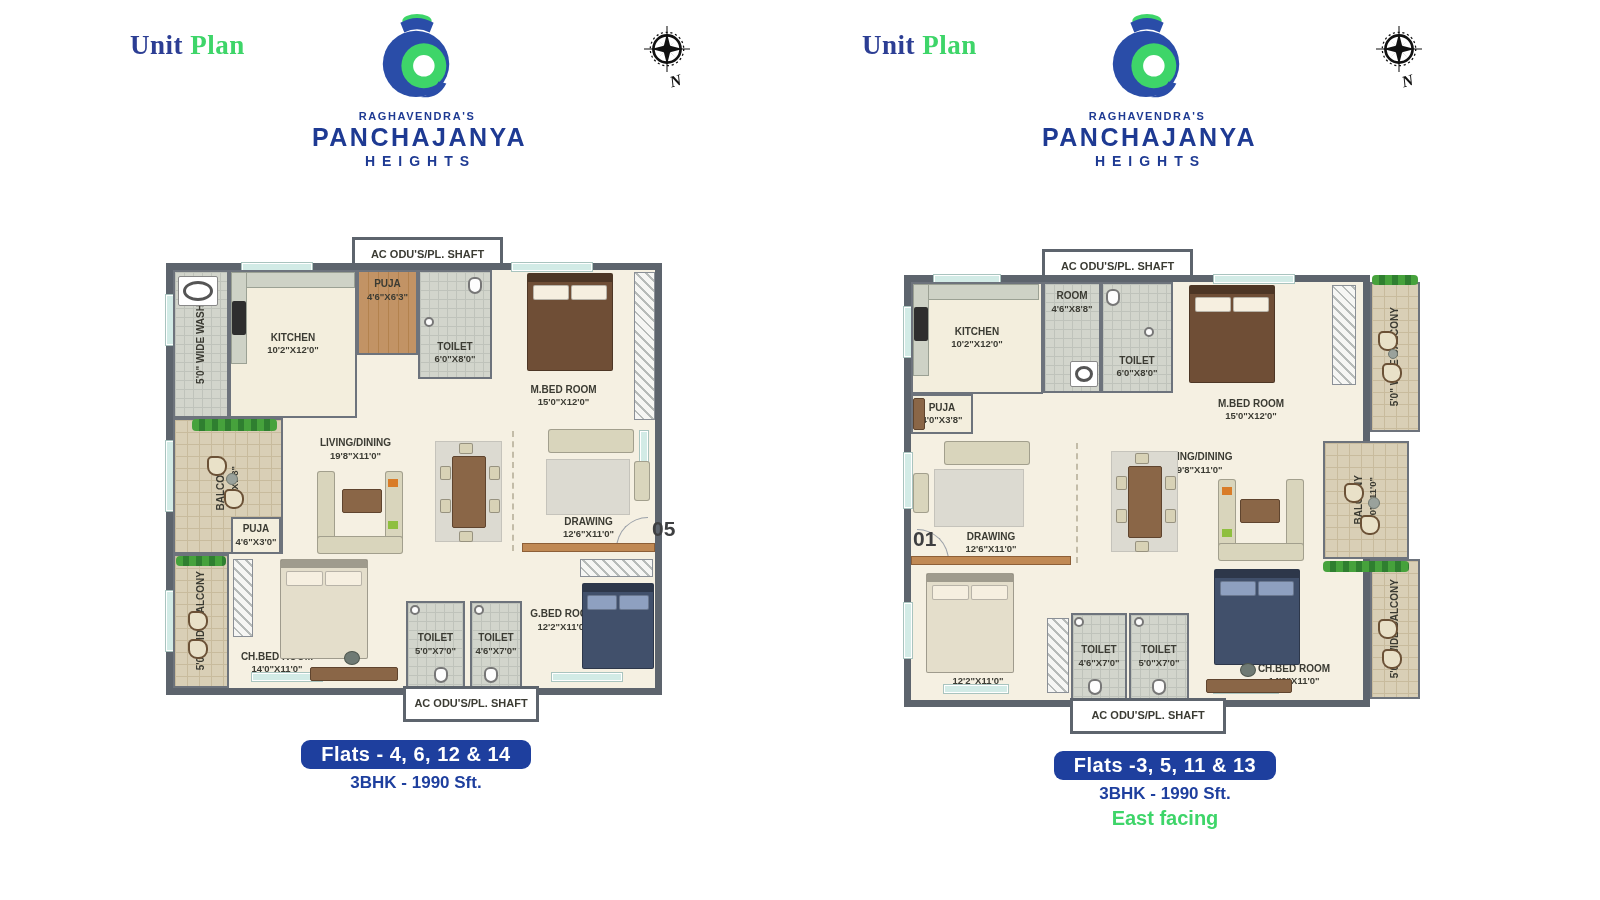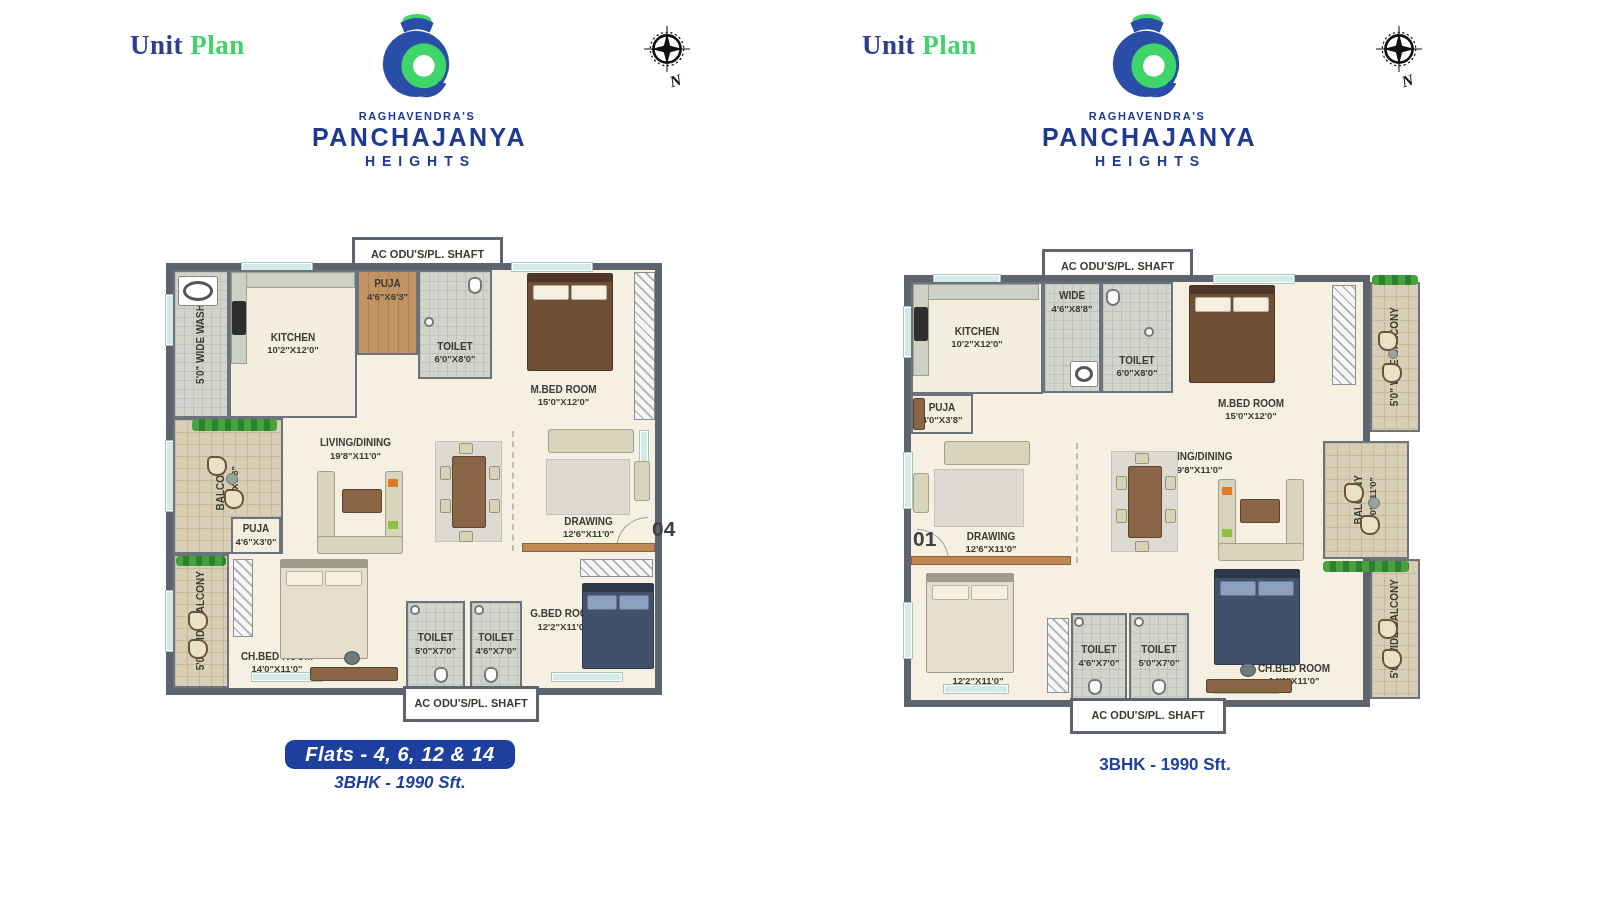--- a/index.html
+++ b/index.html
@@ -122,21 +122,21 @@
   .cush-o{background:#d97c28;} .cush-g{background:#8fbf3f;}
   .sill{background:#c08954;border:1px solid #8d5f37;}
   .dashline{border-left:2px dashed #c3bca8;width:0;}
   .doorarc{border:1.5px solid #9aa0a8;background:transparent;}
   .arc-tr{border-left:none;border-bottom:none;border-radius:0 100% 0 0;}
   .arc-tl{border-right:none;border-bottom:none;border-radius:100% 0 0 0;}
   .flatnum{position:absolute;font:700 21px "Liberation Sans",sans-serif;color:#3e3f41;}
 
   
   .caption{position:absolute;width:520px;text-align:center;}
-  .cap-w{left:140px;top:740px;font-style:italic;} .cap-e{left:905px;top:751px;}
+  .cap-w{left:156px;top:740px;} .cap-e{left:905px;top:751px;}
   .pill{display:inline-block;background:#1e3f9e;color:#fff;font-weight:700;font-size:20px;
         padding:3px 20px;border-radius:9px;letter-spacing:.5px;}
   .spec{display:block;color:#1e3f9e;font-weight:700;font-size:17px;margin-top:4px;}
   .facing{display:block;color:#3ed569;font-weight:700;font-size:20px;margin-top:3px;}
 </style>
 </head>
 <body>
 
 <div class="stage">
 
@@ -293,21 +293,21 @@
     <i class="fx basin" style="left:258px;top:374px;width:10px;height:10px"></i>
     <i class="fx wc" style="left:332px;top:436px;width:14px;height:16px"></i>
     <i class="fx basin" style="left:322px;top:374px;width:10px;height:10px"></i>
     <i class="fx hatch" style="left:428px;top:328px;width:73px;height:18px"></i>
     <i class="fx bed bed-navy" style="left:430px;top:352px;width:72px;height:86px">
         <b class="hb"></b>
         <b class="pl p1"></b>
         <b class="pl p2"></b>
       </i>
 
-    <span class="flatnum" style="left:500px;top:286px">04</span>
+    <span class="flatnum" style="left:500px;top:286px">05</span>
     <div class="shaft sh-bot">
         <span class="rname">AC ODU'S/PL. SHAFT</span>
       </div>
   </div>
 
   <div class="caption cap-w">
     <span class="pill">Flats - 4, 6, 12 &amp; 14</span>
     <span class="spec">3BHK - 1990 Sft.</span>
   </div>
 
@@ -358,21 +358,21 @@
 
     <div class="room cream r-kitchen">
         <span class="rname">KITCHEN</span>
         <span class="rdims">10'2"X12'0"</span>
       </div>
     <div class="room r-puja">
         <span class="rname">PUJA</span>
         <span class="rdims">4'0"X3'8"</span>
       </div>
     <div class="room tile lbl-top r-wash">
-        <span class="rname">WIDE</span>
+        <span class="rname">ROOM</span>
         <span class="rdims">4'6"X8'8"</span>
       </div>
     <div class="room tile lbl-low r-toilet-a">
         <span class="rname">TOILET</span>
         <span class="rdims">6'0"X8'0"</span>
       </div>
     <div class="room open lbl-low r-mbed">
         <span class="rname">M.BED ROOM</span>
         <span class="rdims">15'0"X12'0"</span>
       </div>
@@ -472,16 +472,18 @@
     <i class="fx bchair" style="left:494px;top:376px;width:20px;height:20px"></i>
     <i class="fx bchair" style="left:498px;top:406px;width:20px;height:20px"></i>
 
     <span class="flatnum" style="left:29px;top:284px">01</span>
     <div class="shaft sh-bot">
         <span class="rname">AC ODU'S/PL. SHAFT</span>
       </div>
   </div>
 
   <div class="caption cap-e">
+    <span class="pill">Flats -3, 5, 11 &amp; 13</span>
     <span class="spec">3BHK - 1990 Sft.</span>
+    <span class="facing">East facing</span>
   </div>
 
 </div>
 
 </body></html>

